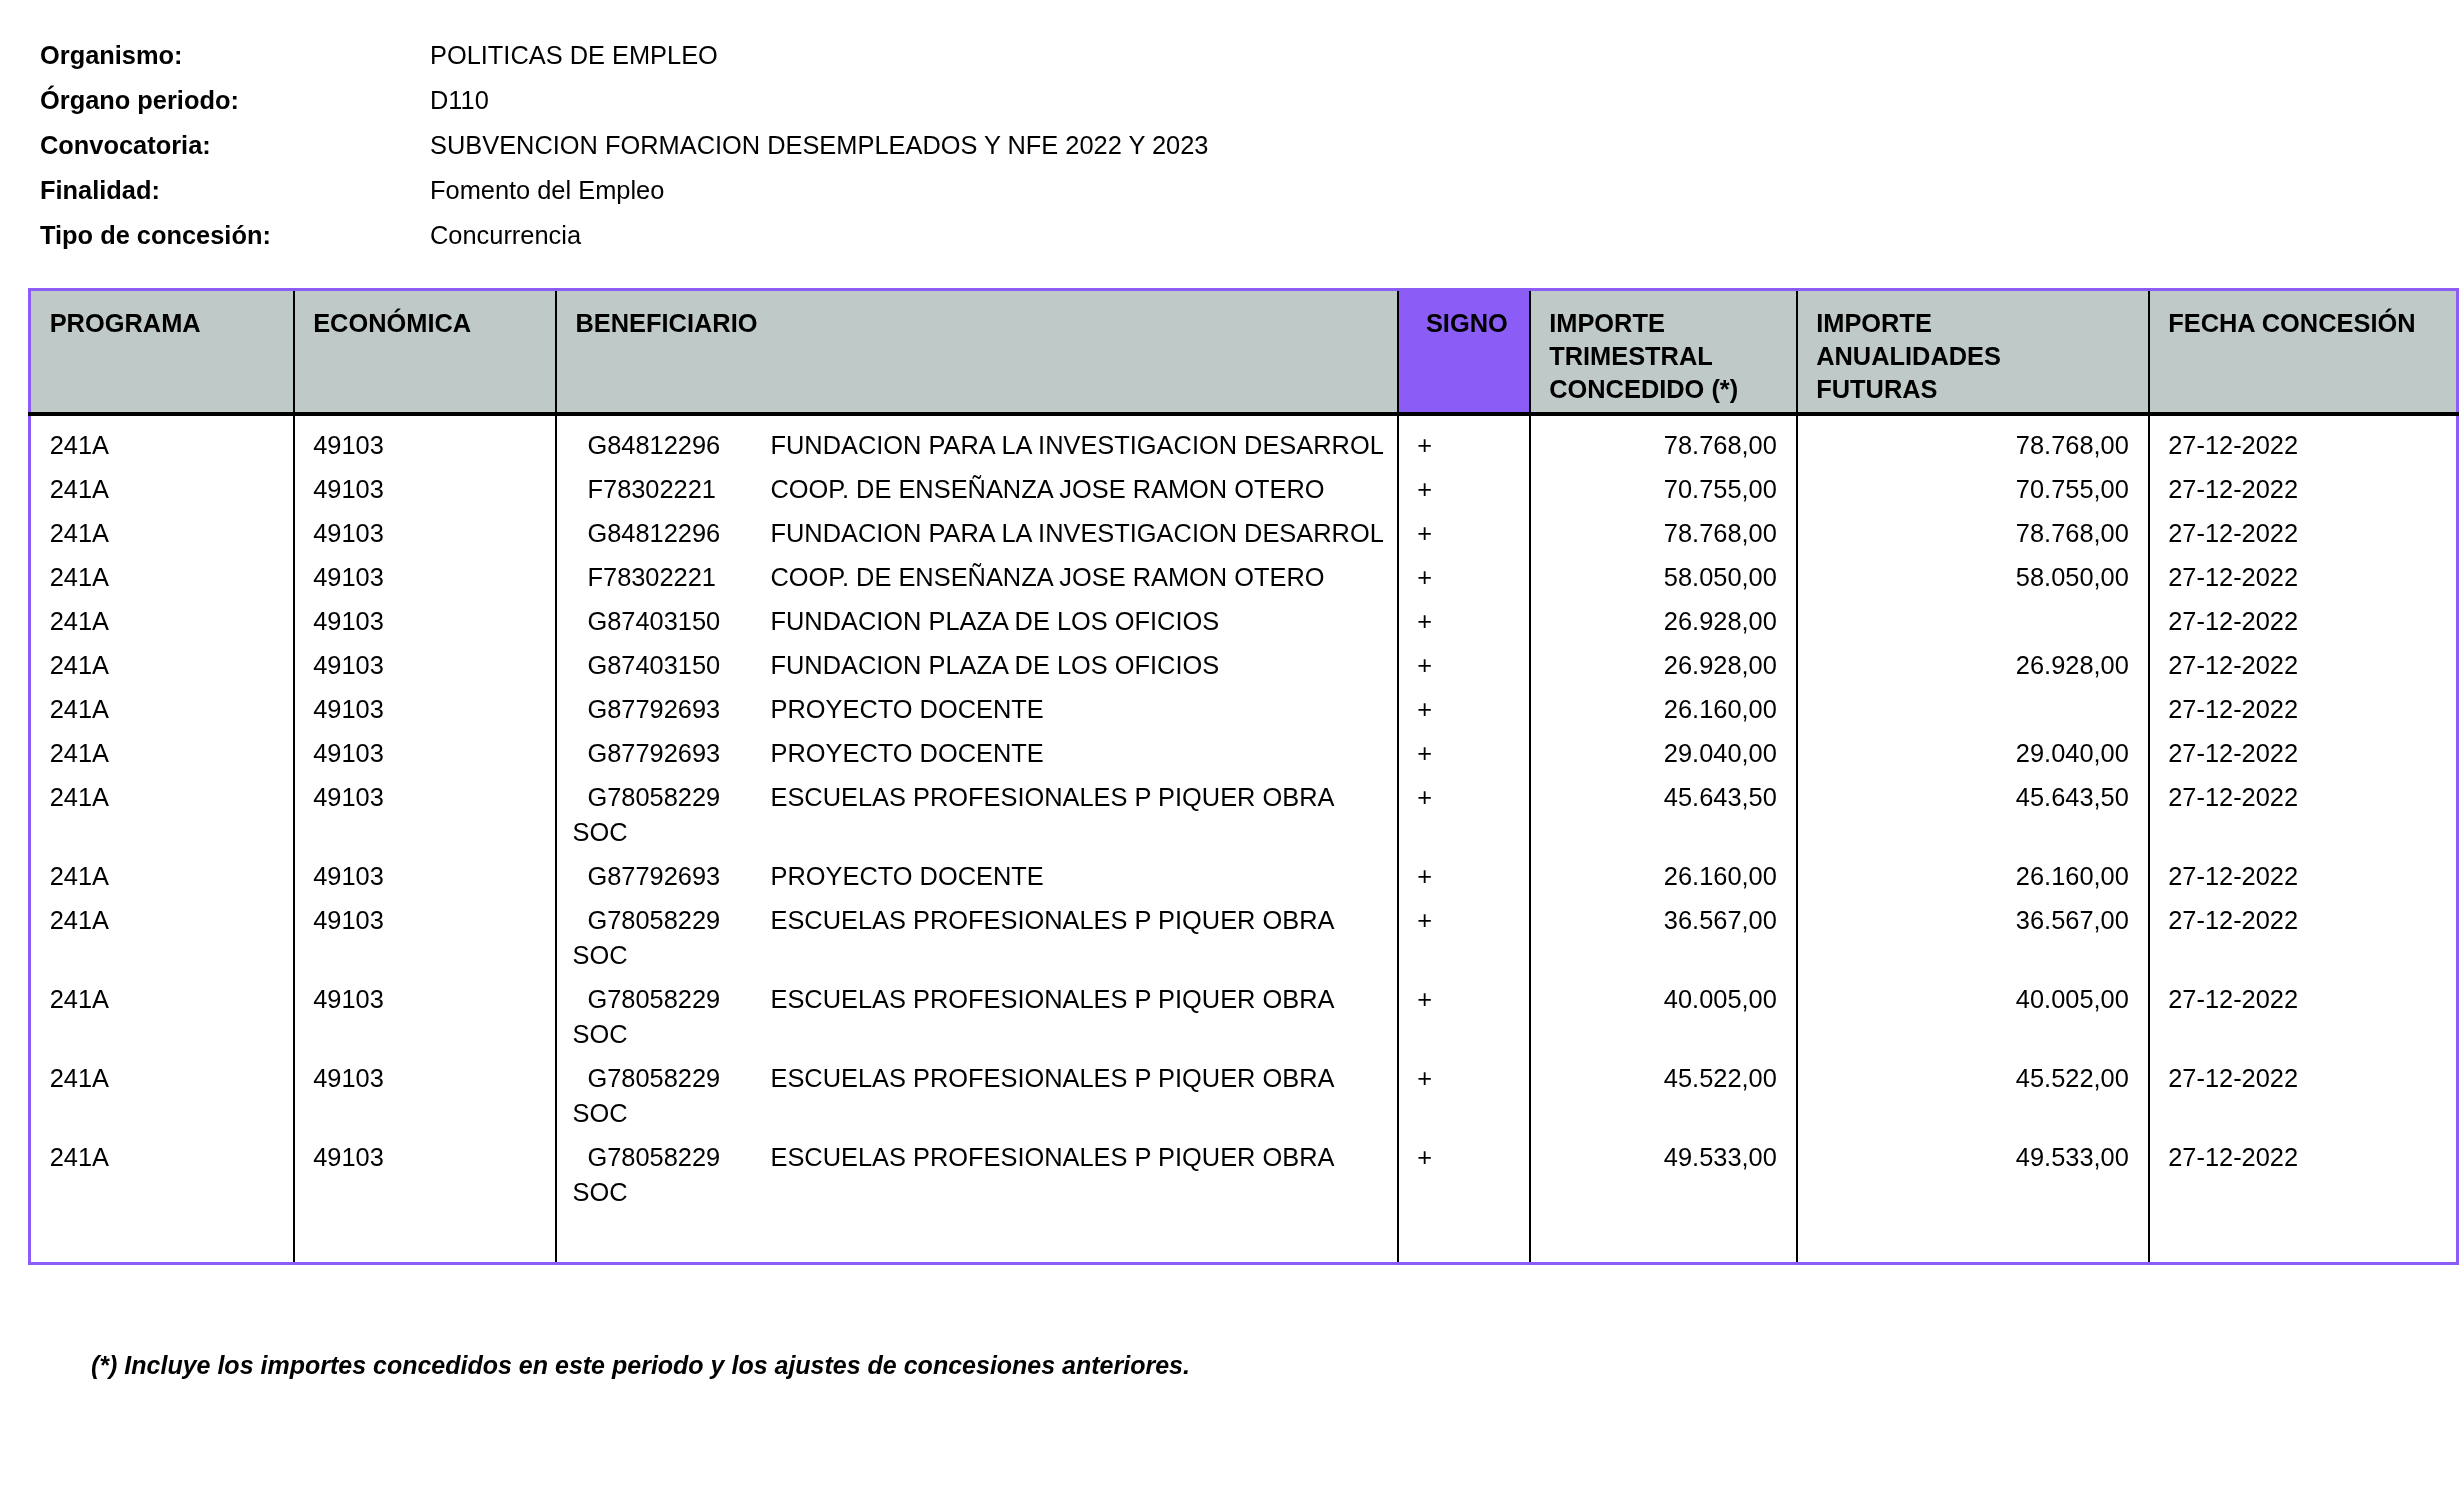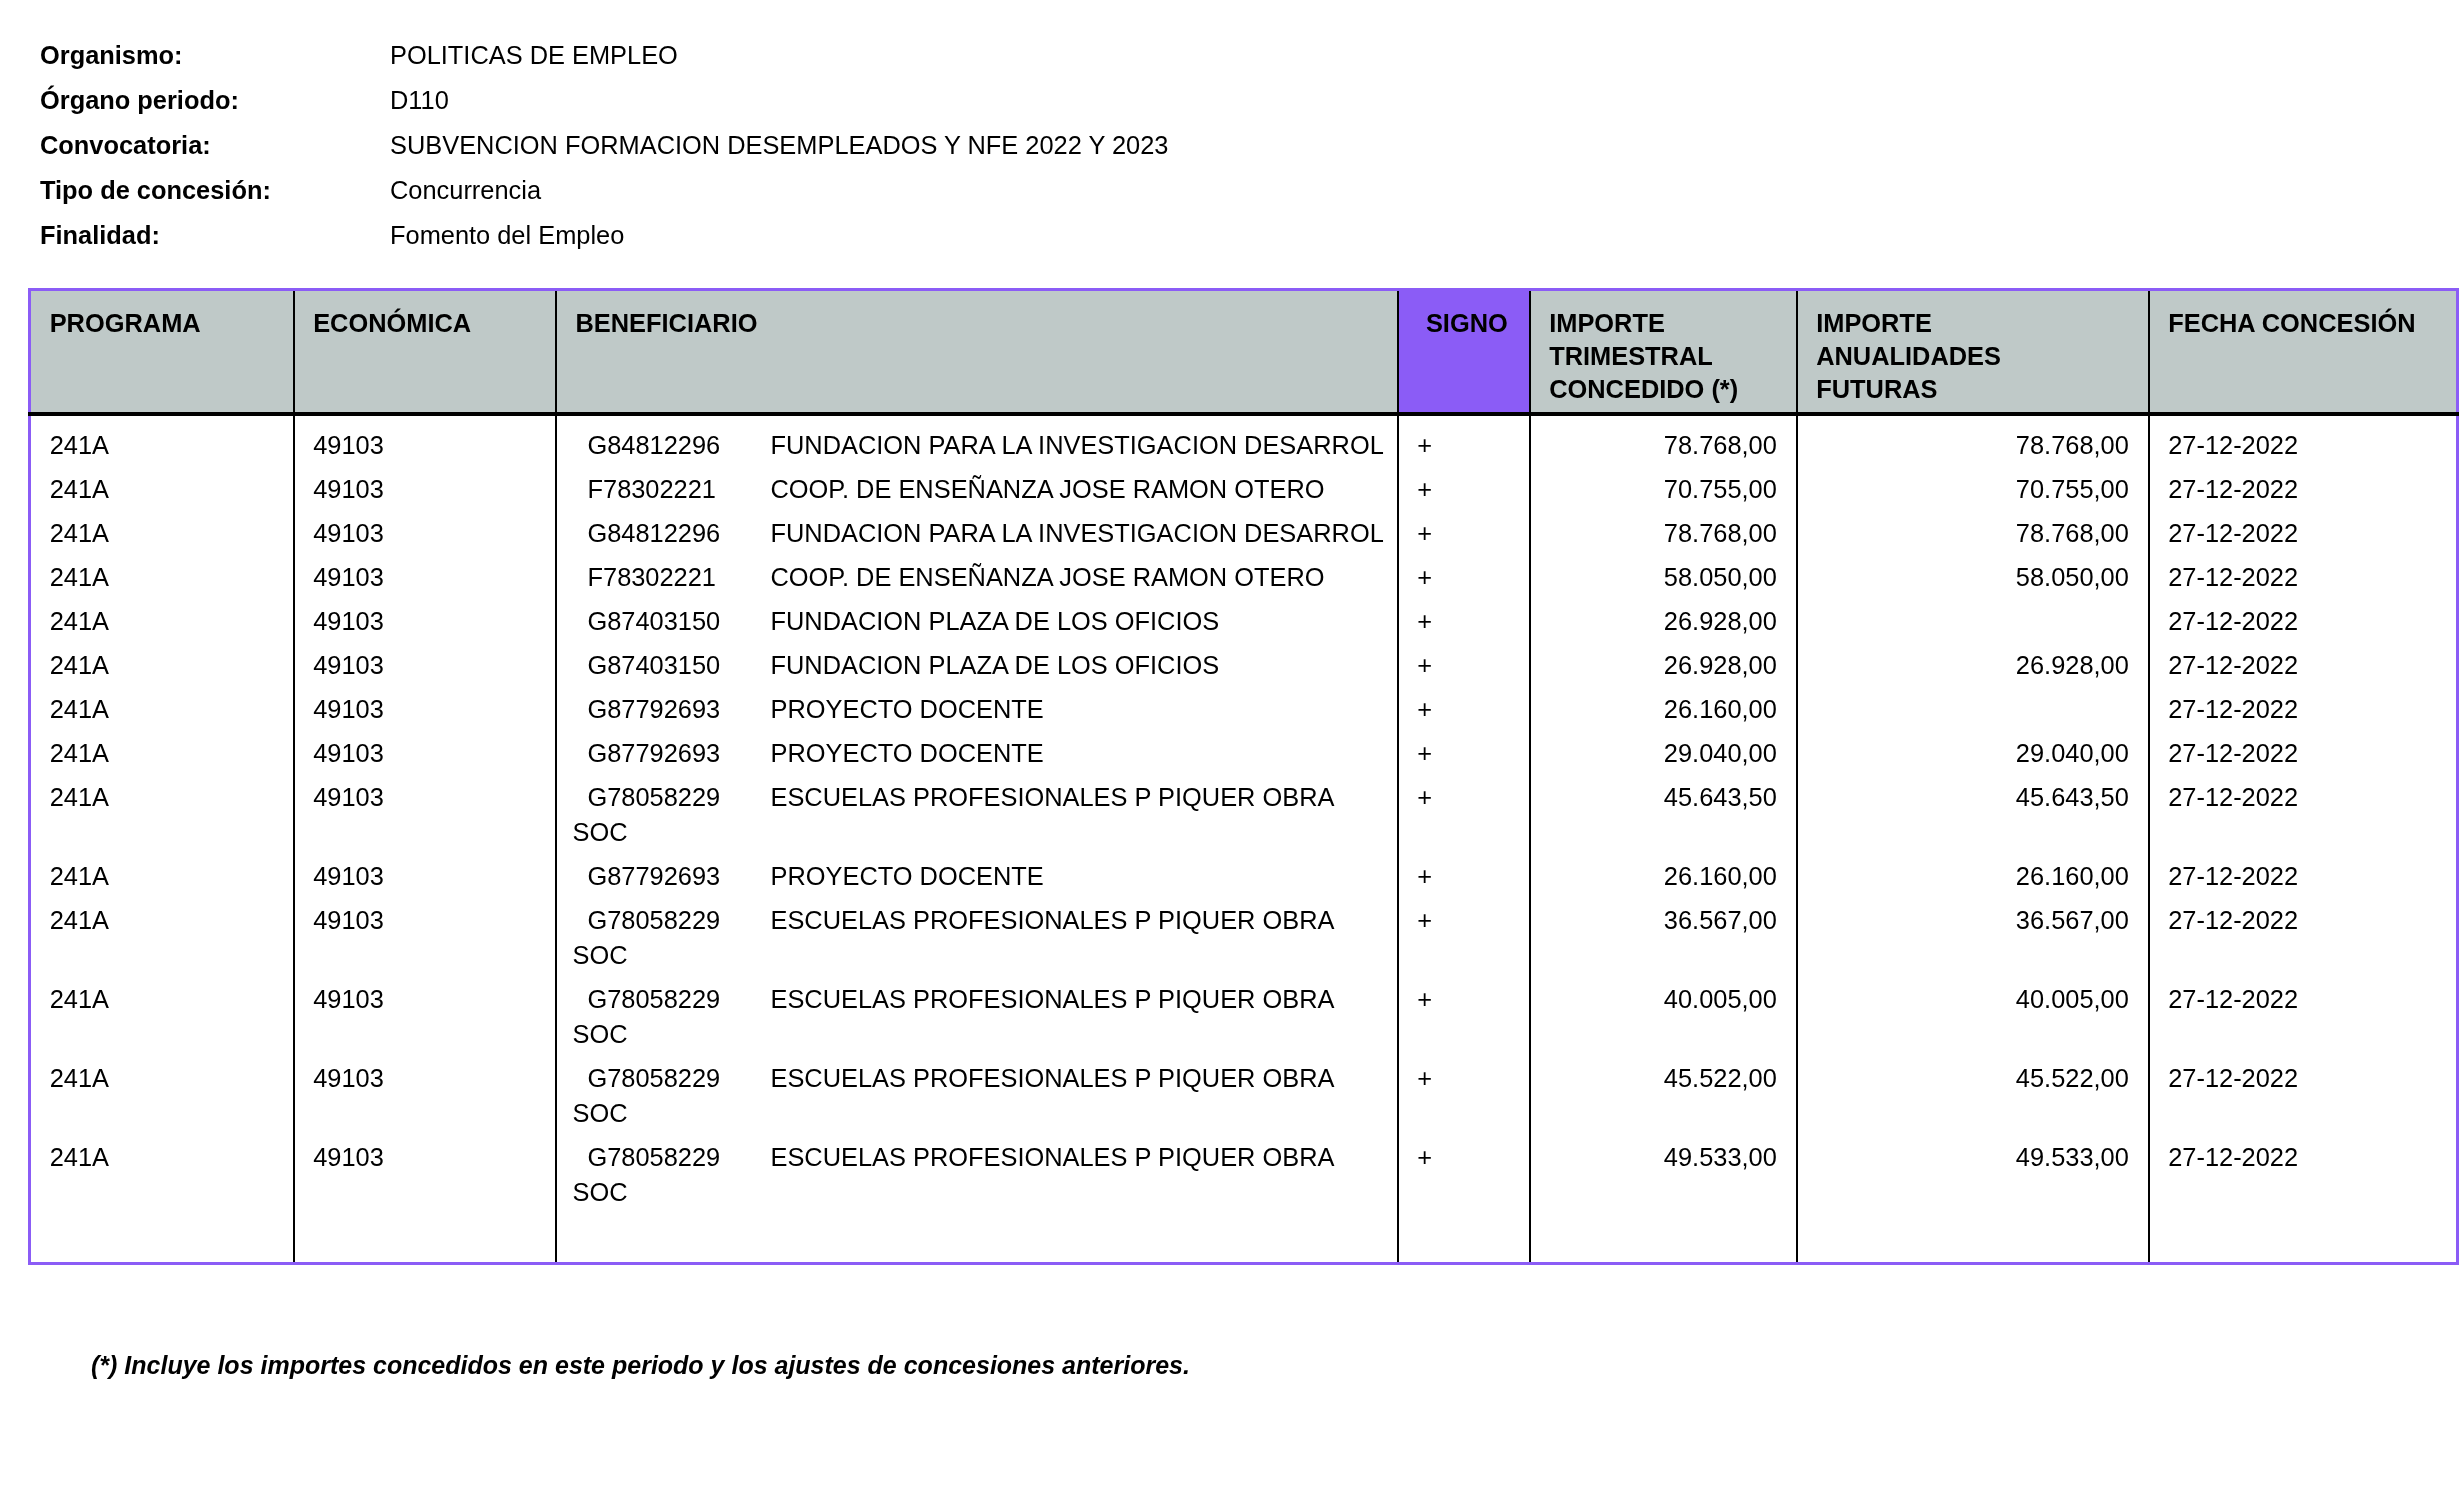--- a/index.html
+++ b/index.html
@@ -23,20 +23,21 @@
 
   
   .meta-block {
     margin: 33px 0 0 40px;
     font-size: 25.4px;
   }
   .meta-row {
     display: flex;
     line-height: 45px;
     white-space: nowrap;
+    gap: 40px;
   }
   .meta-label {
     width: 350px;
     font-weight: bold;
     flex: 0 0 auto;
   }
   .meta-value {
     flex: 1 1 auto;
   }
 
@@ -112,26 +113,26 @@
     </div>
     <div class="meta-row">
       <span class="meta-label">Órgano periodo:</span>
       <span class="meta-value">D110</span>
     </div>
     <div class="meta-row">
       <span class="meta-label">Convocatoria:</span>
       <span class="meta-value">SUBVENCION FORMACION DESEMPLEADOS Y NFE 2022 Y 2023</span>
     </div>
     <div class="meta-row">
+      <span class="meta-label">Finalidad:</span>
+      <span class="meta-value">Fomento del Empleo</span>
+    </div>
+    <div class="meta-row">
       <span class="meta-label">Tipo de concesión:</span>
       <span class="meta-value">Concurrencia</span>
-    </div>
-    <div class="meta-row">
-      <span class="meta-label">Finalidad:</span>
-      <span class="meta-value">Fomento del Empleo</span>
     </div>
   </div>
 
   <table class="grants">
     <colgroup>
       <col class="w-programa">
       <col class="w-economica">
       <col class="w-beneficiario">
       <col class="w-signo">
       <col class="w-imp-trim">

